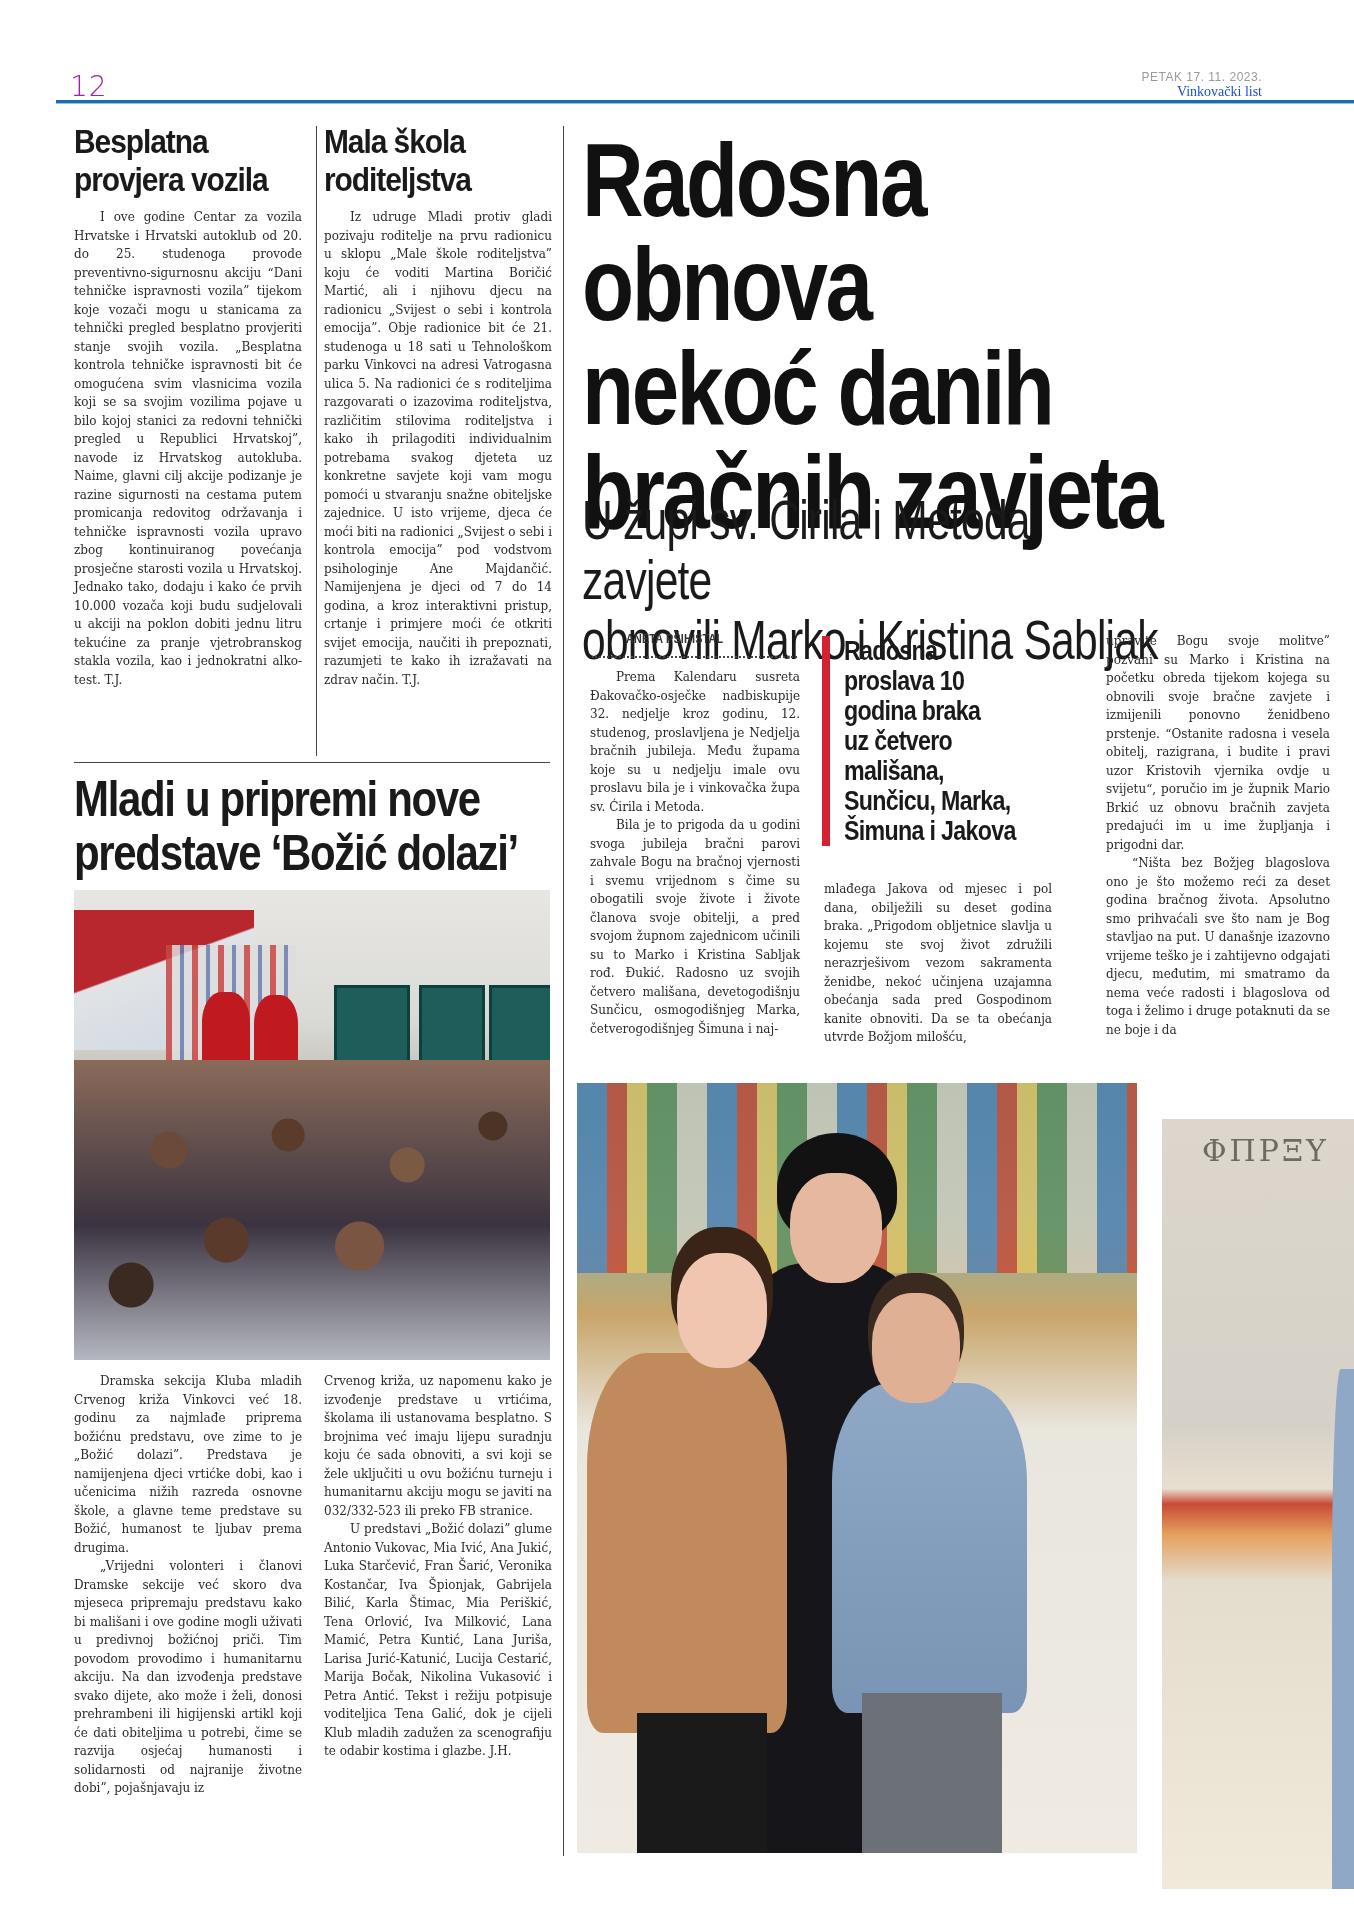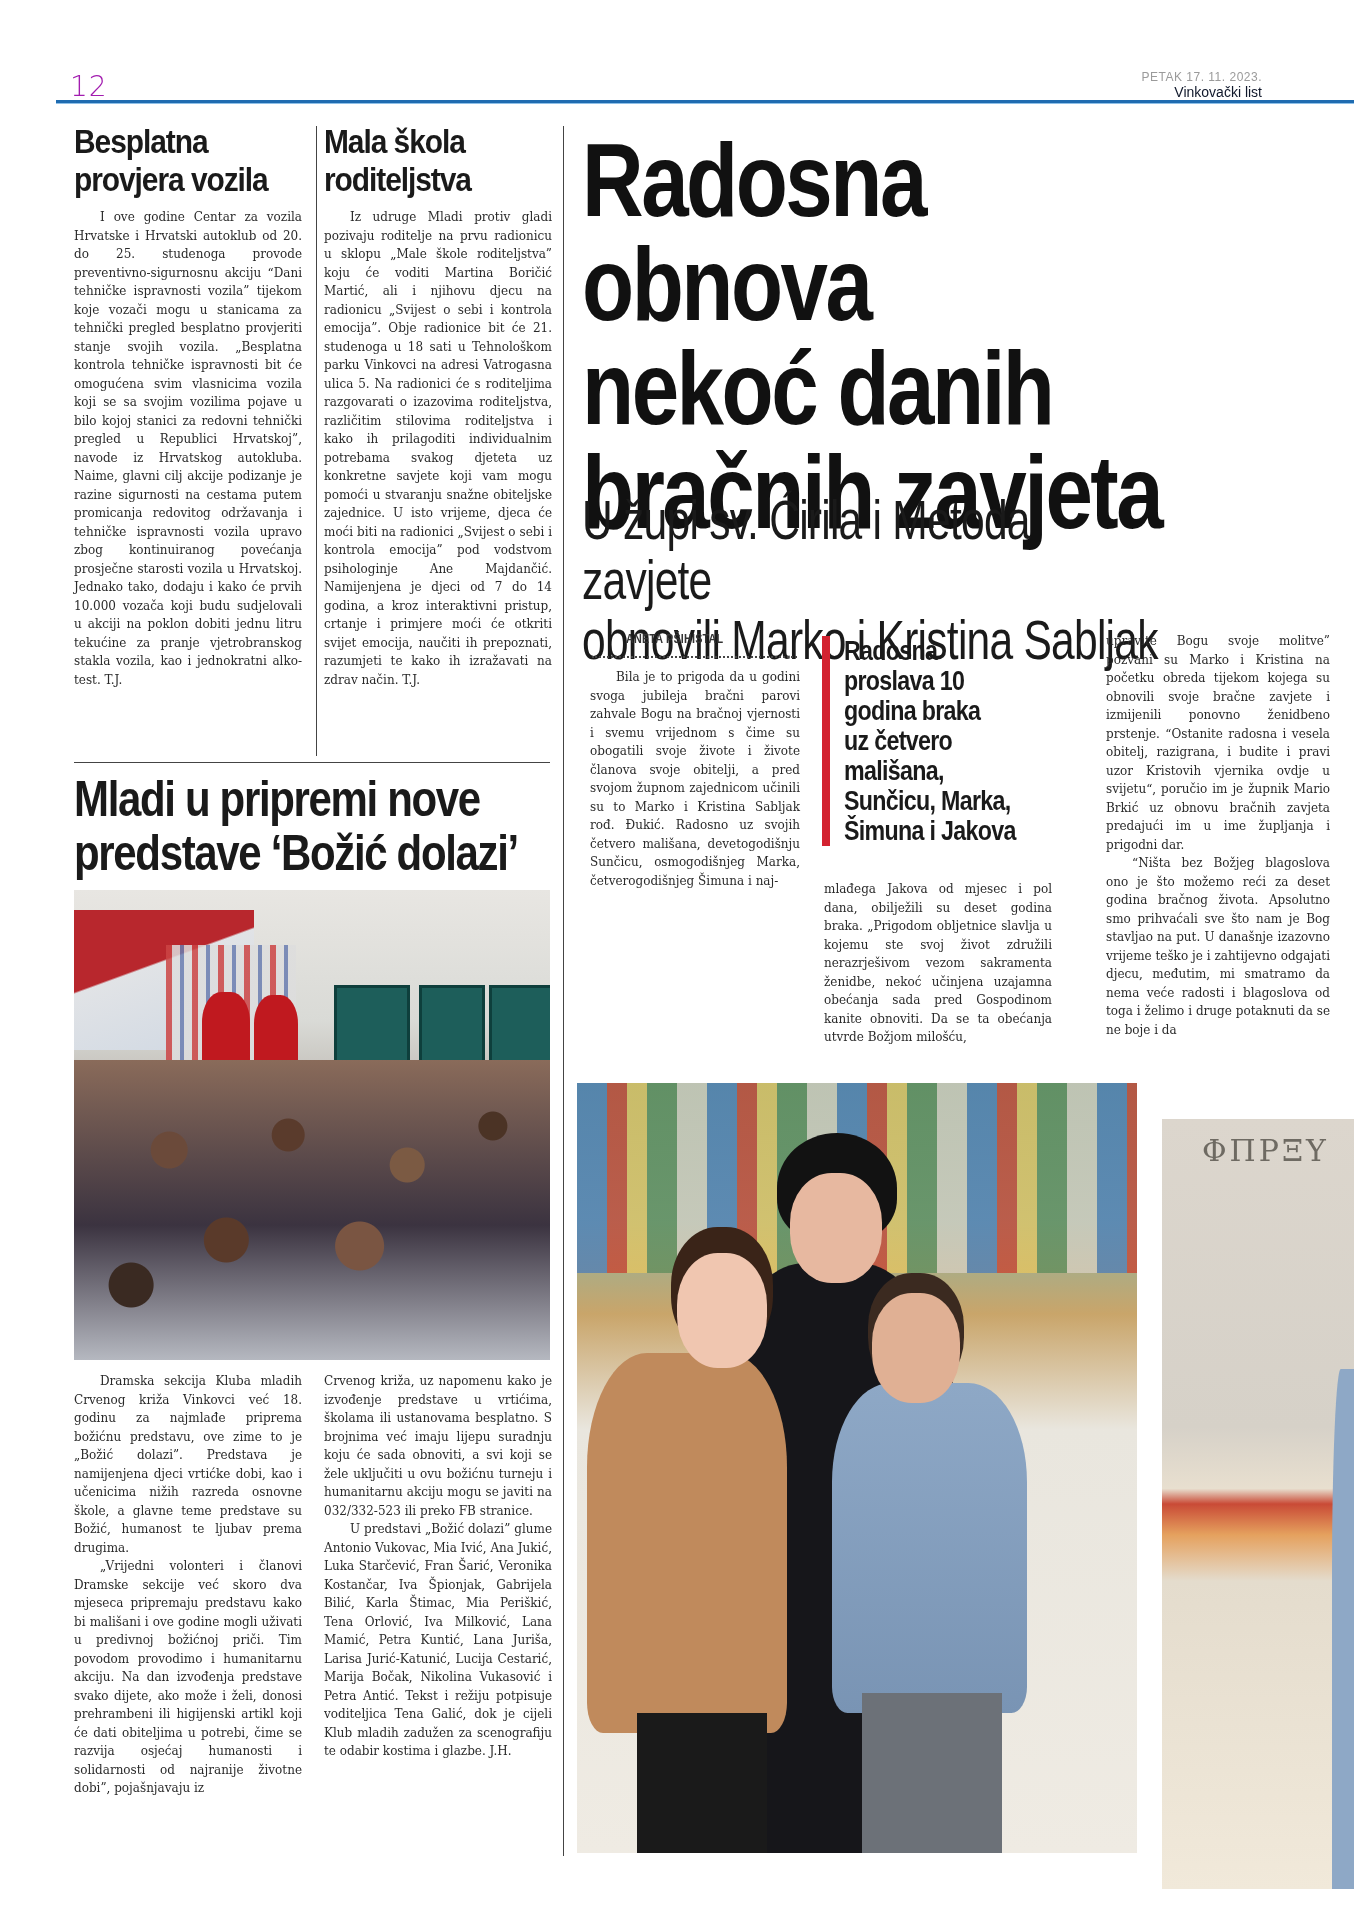--- a/index.html
+++ b/index.html
@@ -1,20 +1,20 @@
 <!DOCTYPE html>
 <html><head>
 <meta charset="utf-8">
 <style>
   html, body { margin: 0; padding: 0; background: #ffffff; }
   body { width: 1354px; height: 1920px; position: relative; overflow: hidden; color: #1a1a1a; }
   .abs { position: absolute; }
   .page-num { left: 70px; top: 70px; font-family: "DejaVu Sans", sans-serif; font-weight: 200; font-size: 28px; color: #a21caf; letter-spacing: 1px; }
   .date { right: 92px; top: 70px; font-family: "Liberation Sans", sans-serif; font-size: 12px; color: #9a9a9a; letter-spacing: 0.5px; text-align: right; }
-  .pubname { right: 92px; top: 84px; font-family: Liberation Sans, sans-serif; font-size: 14px; color: #0f172a; text-align: right; }
+  .pubname { right: 92px; top: 84px; font-family: Liberation Serif, serif; font-size: 14px; color: #1d4ed8; text-align: right; }
   .topline { left: 56px; top: 100px; width: 1298px; height: 3px; background: #1f6bb0; border-bottom: 1px solid #8fc0e8; }
   .vrule { width: 1px; background: #444; }
   .hrule { height: 1px; background: #444; }
   .head-s { font-family: "Liberation Sans", sans-serif; font-weight: bold; font-size: 34px; line-height: 38px; letter-spacing: -1.2px; transform: scaleX(0.88); transform-origin: left top; white-space: nowrap; color: #1a1a1a; }
   .body-text { font-family: "DejaVu Serif", serif; font-size: 12px; line-height: 18.5px; text-align: justify; color: #2a2a2a; hyphens: auto; }
   .body-text p { margin: 0; text-indent: 26px; }
   .body-text p.noind { text-indent: 0; }
   .main-title { left: 582px; top: 128px; font-family: "Liberation Sans", sans-serif; font-weight: bold; font-size: 104px; line-height: 104px; letter-spacing: -3px; transform: scaleX(0.82); transform-origin: left top; white-space: nowrap; color: #111; }
   .subtitle { left: 582px; top: 490px; font-family: "Liberation Sans", sans-serif; font-weight: normal; font-size: 56px; line-height: 60px; letter-spacing: -1px; transform: scaleX(0.76); transform-origin: left top; white-space: nowrap; color: #1a1a1a; }
   .byline { left: 626px; top: 632px; font-family: "Liberation Sans", sans-serif; font-weight: bold; font-size: 12px; color: #333; letter-spacing: 0.2px; transform: scaleX(0.9); transform-origin: left top; }
@@ -95,20 +95,21 @@
 
 <div class="abs main-title" style="white-space:pre-line;">Radosna obnova
 nekoć danih
 bračnih zavjeta</div>
 <div class="abs subtitle" style="white-space:pre-line;">U župi sv. Ćirila i Metoda zavjete
 obnovili Marko i Kristina Sabljak</div>
 <div class="abs byline">ANETA PŠIHISTAL</div>
 <div class="abs dotline"></div>
 
 <div class="abs body-text" style="left:590px; top:668px; width:210px;">
+  <p>Prema Kalendaru susreta Đakovačko-osječke nadbiskupije 32. nedjelje kroz godinu, 12. studenog, proslavljena je Nedjelja bračnih jubileja. Među župama koje su u nedjelju imale ovu proslavu bila je i vinkovačka župa sv. Ćirila i Metoda.</p>
   <p>Bila je to prigoda da u godini svoga jubileja bračni parovi zahvale Bogu na bračnoj vjernosti i svemu vrijednom s čime su obogatili svoje živote i živote članova svoje obitelji, a pred svojom župnom zajednicom učinili su to Marko i Kristina Sabljak rođ. Đukić. Radosno uz svojih četvero mališana, devetogodišnju Sunčicu, osmogodišnjeg Marka, četverogodišnjeg Šimuna i naj-</p>
 </div>
 
 <div class="abs pull">
   <div class="bar"></div>
   <div class="txt">Radosna
 proslava 10
 godina braka
 uz četvero
 mališana,

